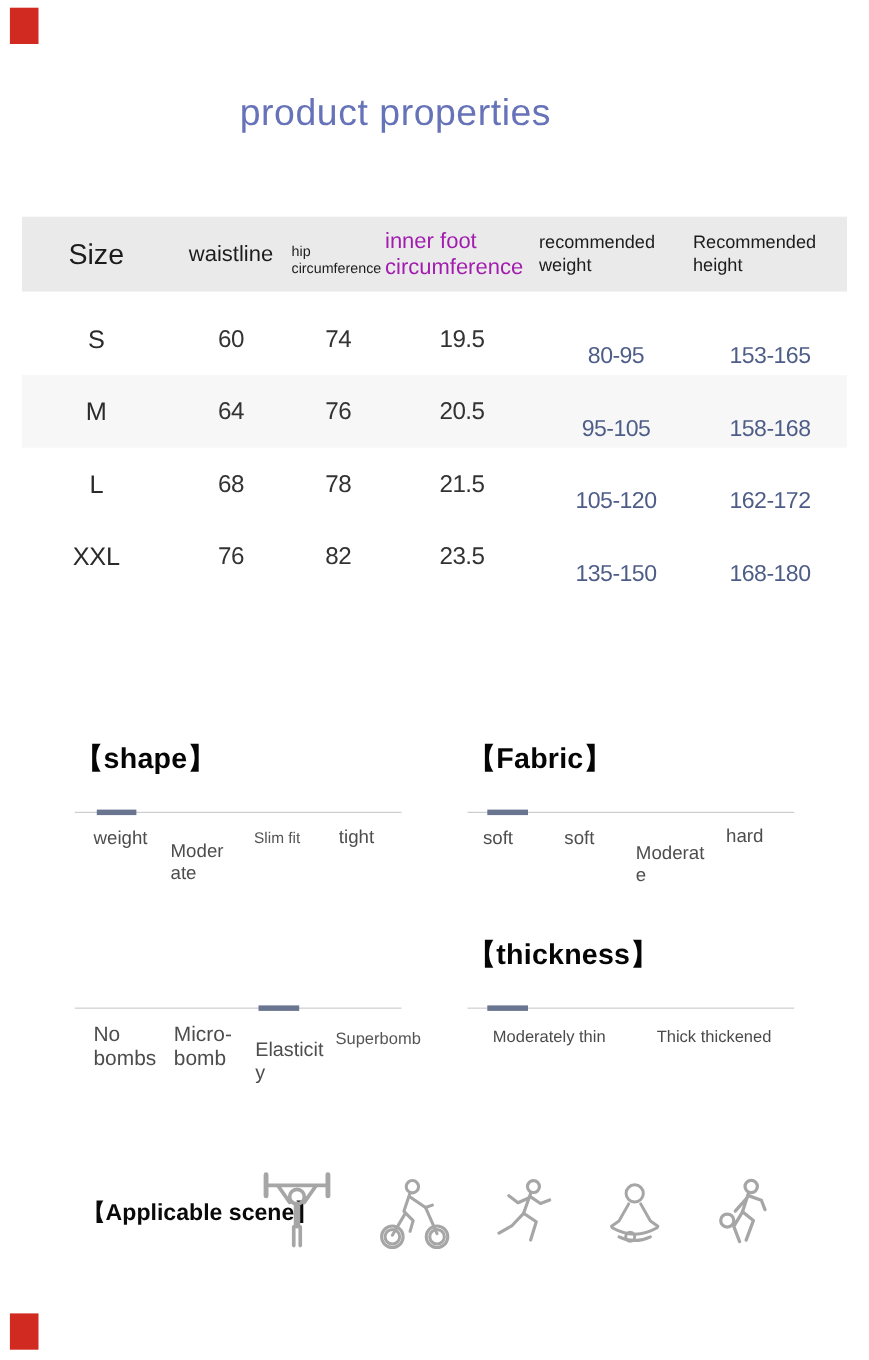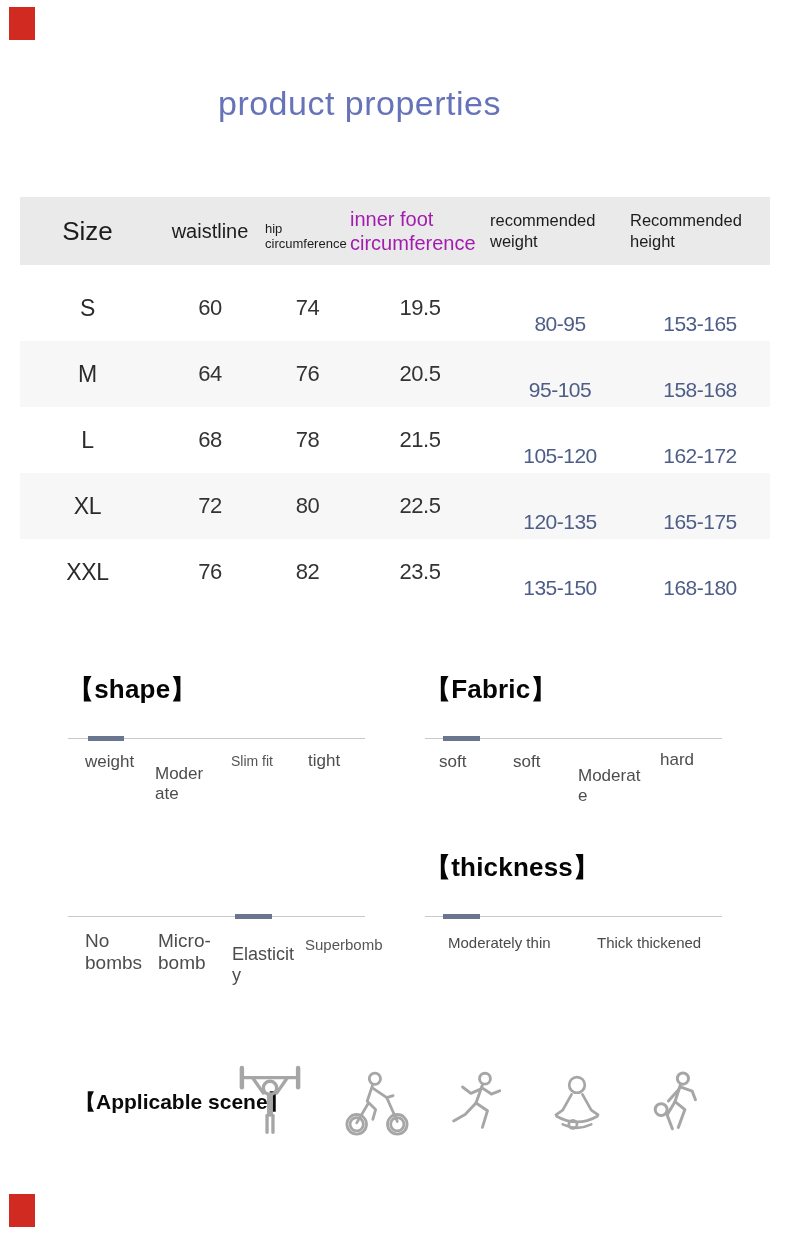--- a/index.html
+++ b/index.html
@@ -128,28 +128,20 @@
       <div class="c-blue">158-168</div>
     </div>
     <div class="t-grid t-row">
       <div class="c-size">L</div>
       <div class="c-num">68</div>
       <div class="c-num">78</div>
       <div class="c-num">21.5</div>
       <div class="c-blue">105-120</div>
       <div class="c-blue">162-172</div>
     </div>
-    <div class="t-grid t-row stripe">
-      <div class="c-size">XL</div>
-      <div class="c-num">72</div>
-      <div class="c-num">80</div>
-      <div class="c-num">22.5</div>
-      <div class="c-blue">120-135</div>
-      <div class="c-blue">165-175</div>
-    </div>
     <div class="t-grid t-row">
       <div class="c-size">XXL</div>
       <div class="c-num">76</div>
       <div class="c-num">82</div>
       <div class="c-num">23.5</div>
       <div class="c-blue">135-150</div>
       <div class="c-blue">168-180</div>
     </div>
   </div>
 </div>

